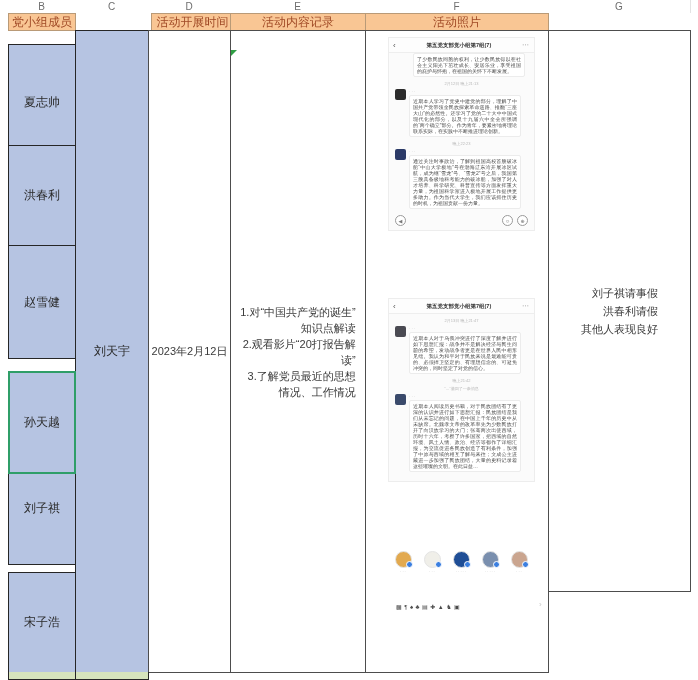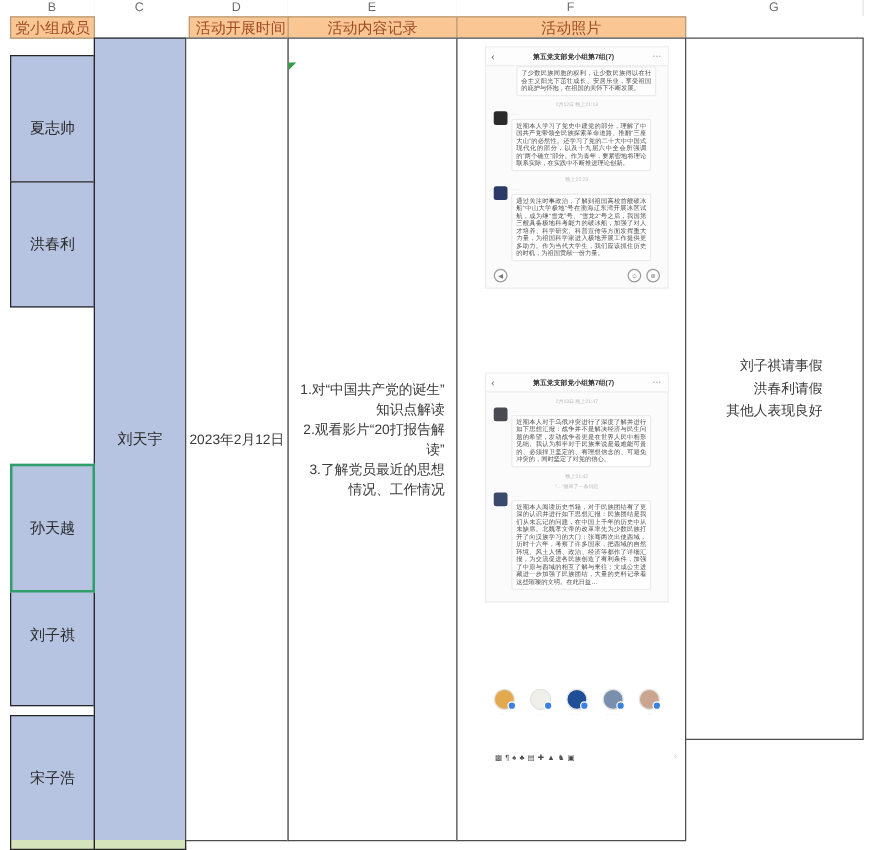--- a/index.html
+++ b/index.html
@@ -52,20 +52,21 @@
   <div class="colletter" style="left:548px;width:142px;">G</div>
 
   <div class="cell hdr" style="left:8px;top:13px;width:68px;height:18px;">党小组成员</div>
   <div class="cell hdr" style="left:75px;top:13px;width:74px;height:18px;margin-top:41px;">组长</div>
   <div class="cell hdr" style="left:151px;top:13px;width:83px;height:18px;">活动开展时间</div>
   <div class="cell hdr" style="left:230px;top:13px;width:136px;height:18px;">活动内容记录</div>
   <div class="cell hdr" style="left:365px;top:13px;width:184px;height:18px;">活动照片</div>
 
   <div class="cell blue" style="left:8px;top:30px;width:68px;height:116px;margin-top:14px;">夏志帅</div>
   <div class="cell blue" style="left:8px;top:145px;width:68px;height:101px;">洪春利</div>
+  <div class="cell blue" style="left:8px;top:245px;width:68px;height:114px;">赵雪健</div>
   <div class="cell blue selected" style="left:8px;top:358px;width:68px;height:103px;margin-top:13px;">孙天越</div>
   <div class="cell blue" style="left:8px;top:452px;width:68px;height:113px;">刘子祺</div>
   <div class="cell blue" style="left:8px;top:572px;width:68px;height:101px;">宋子浩</div>
 
   <div class="cell blue" style="left:75px;top:30px;width:74px;height:643px;">刘天宇</div>
   <div class="cell merged" style="left:148px;top:30px;width:83px;height:643px;font-size:11px;color:#3a3a3a;">2023年2月12日</div>
   <div class="cell merged mtext" style="left:230px;top:30px;width:136px;height:643px;font-size:11px;line-height:16px;">1.对“中国共产党的诞生”
 知识点解读
 2.观看影片“20打报告解
 读”

